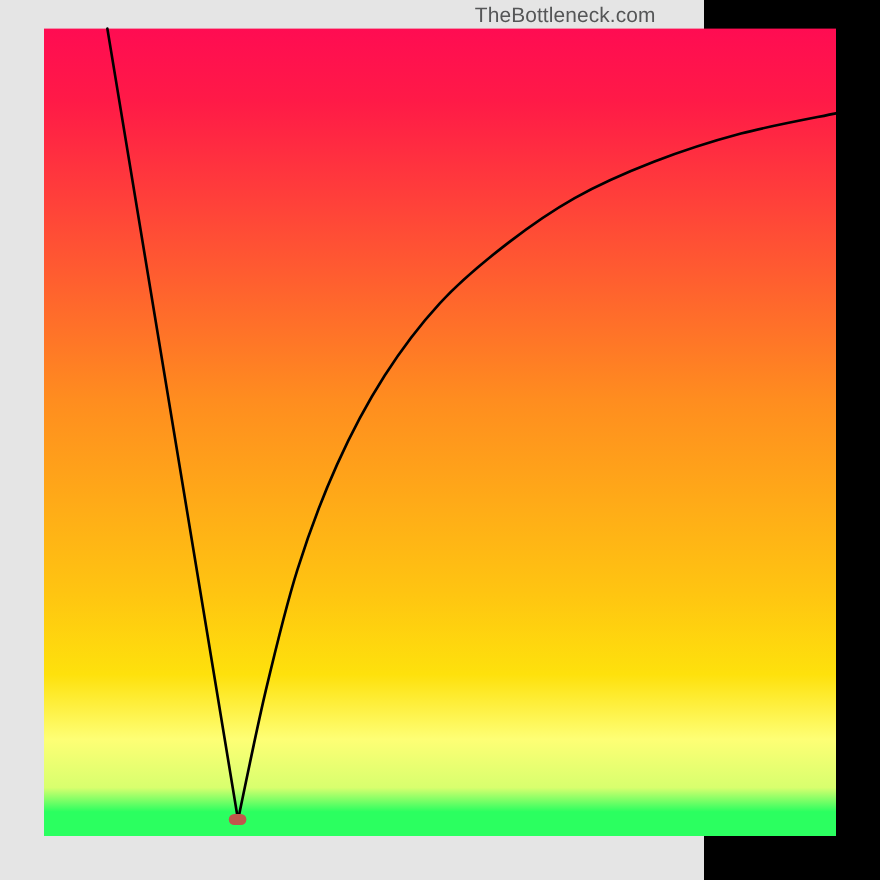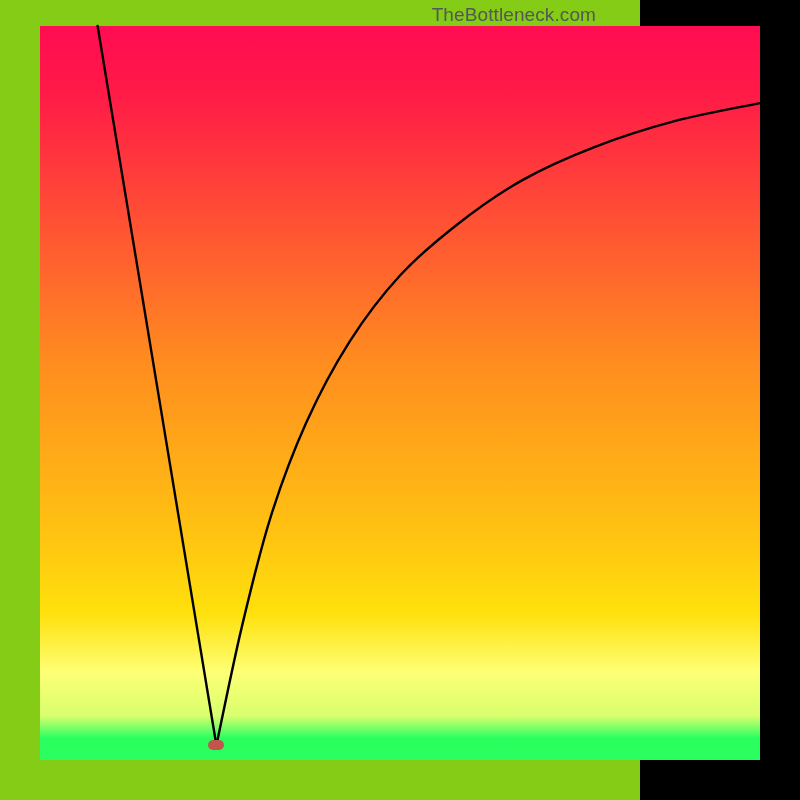--- a/index.html
+++ b/index.html
@@ -8,21 +8,21 @@
     width: 800px;
     height: 800px;
     overflow: hidden;
     background: #000;
     font-family: Arial, Helvetica, sans-serif;
   }
   .frame {
     position: relative;
     width: 640px;
     height: 800px;
-    background: #84cc16;
+    background: #e5e5e5;
   }
   .plot-area {
     position: absolute;
     left: 40px;
     top: 26px;
     width: 720px;
     height: 734px;
     background: linear-gradient(to bottom,
                                 var(--c-top) 0%,
                                 var(--c-top2) 9%,

